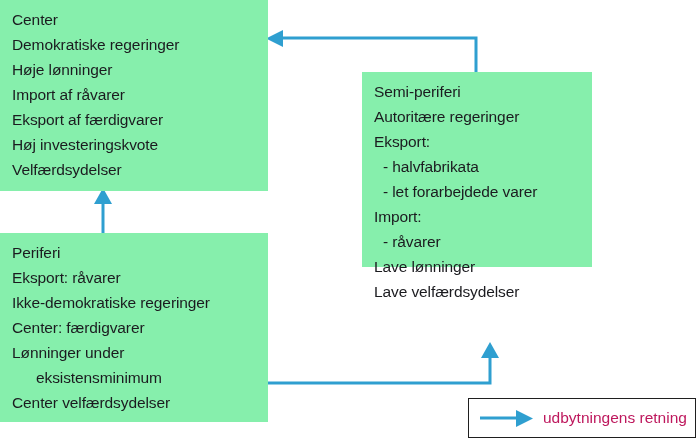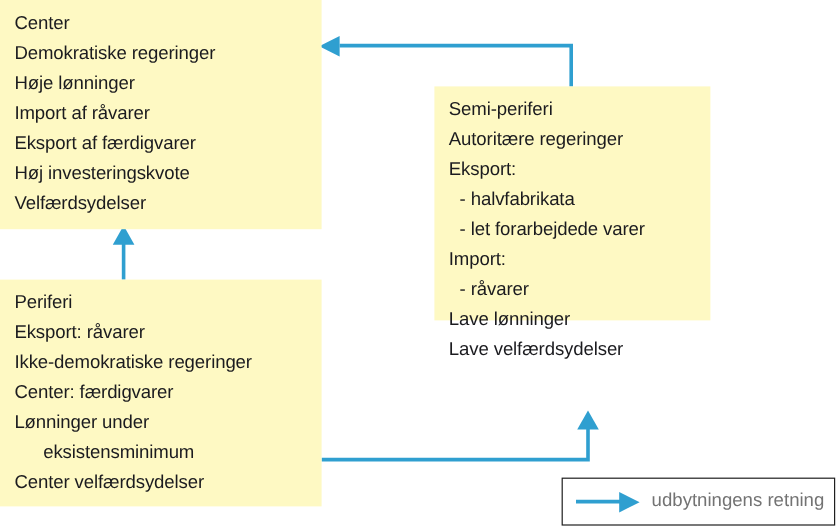--- a/index.html
+++ b/index.html
@@ -12,21 +12,21 @@
   }
   #canvas {
     position: relative;
     width: 700px;
     height: 443px;
     background: #ffffff;
     overflow: hidden;
   }
   .box {
     position: absolute;
-    background: #fef9c3;
+    background: #86efac;
     box-sizing: border-box;
     padding: 0;
   }
   .box-lines {
     position: absolute;
     left: 12px;
     top: 7px;
     right: 6px;
   }
   .line {
@@ -65,21 +65,21 @@
     align-items: center;
   }
   #legend-arrow {
     width: 56px;
     height: 20px;
     margin-left: 10px;
     flex: 0 0 auto;
   }
   #legend-label {
     font-size: 15.5px;
-    color: #737373;
+    color: #be185d;
     margin-left: 8px;
     white-space: nowrap;
   }
 </style>
 </head>
 <body>
 
 <div id="canvas">
 
   <svg class="arrow-svg" viewBox="0 0 700 443">

